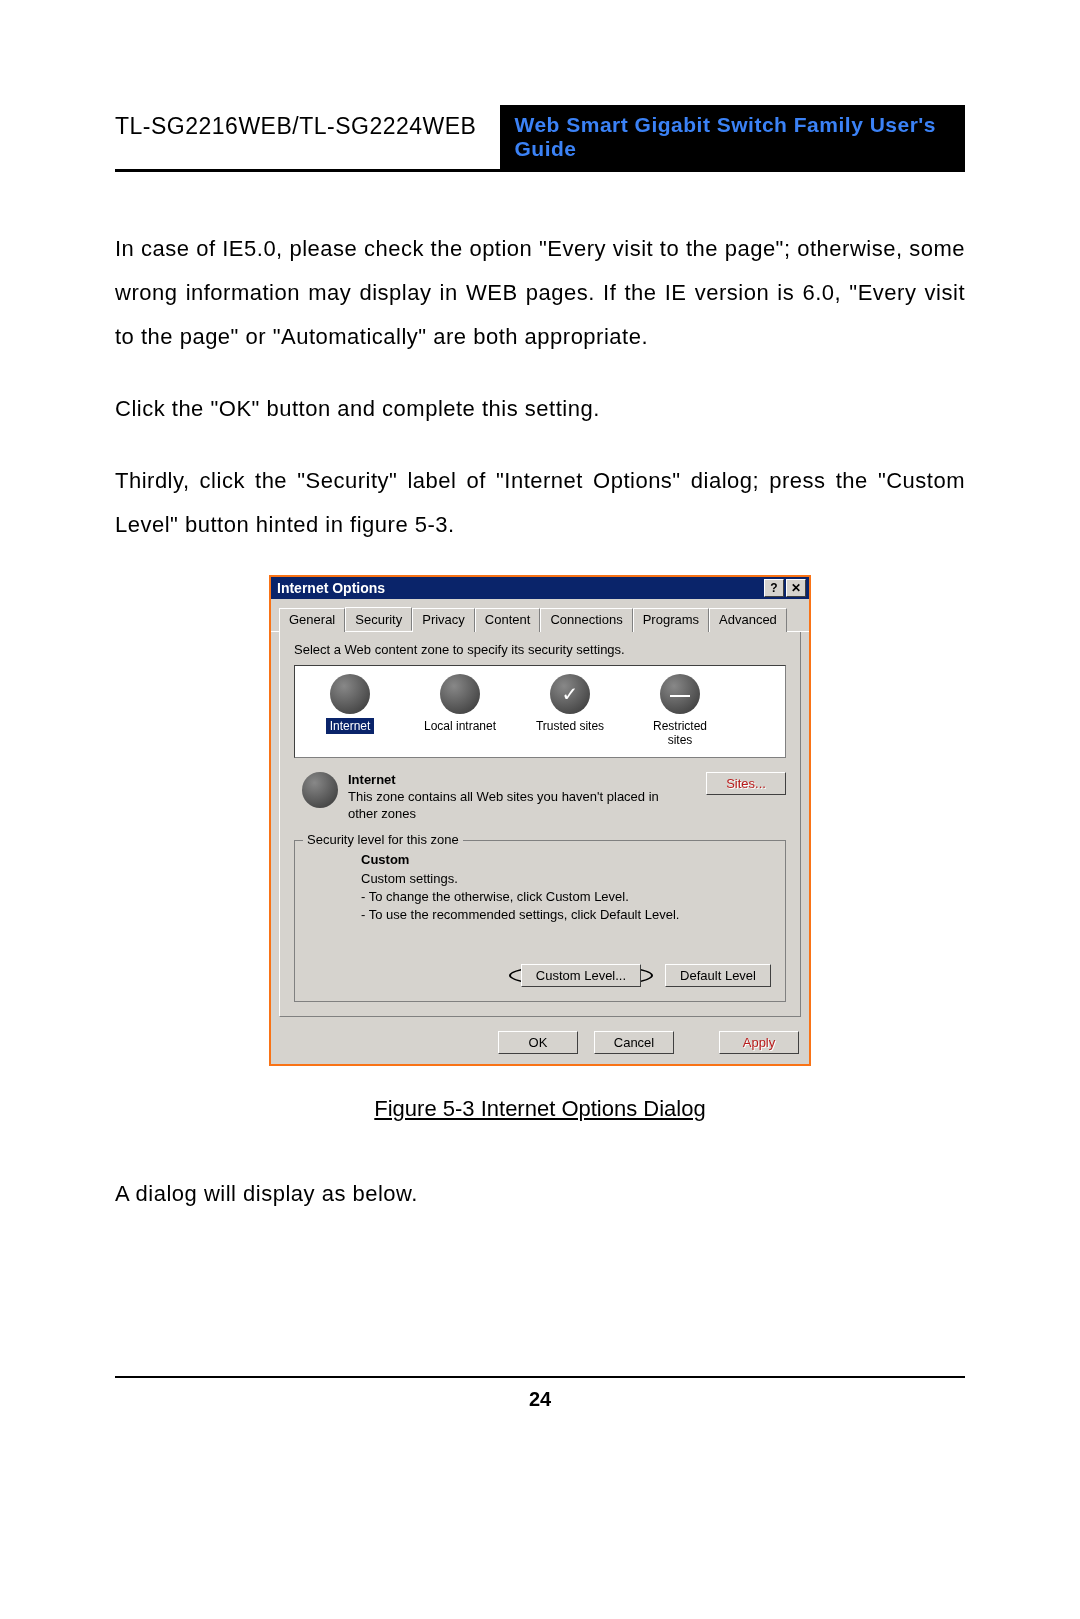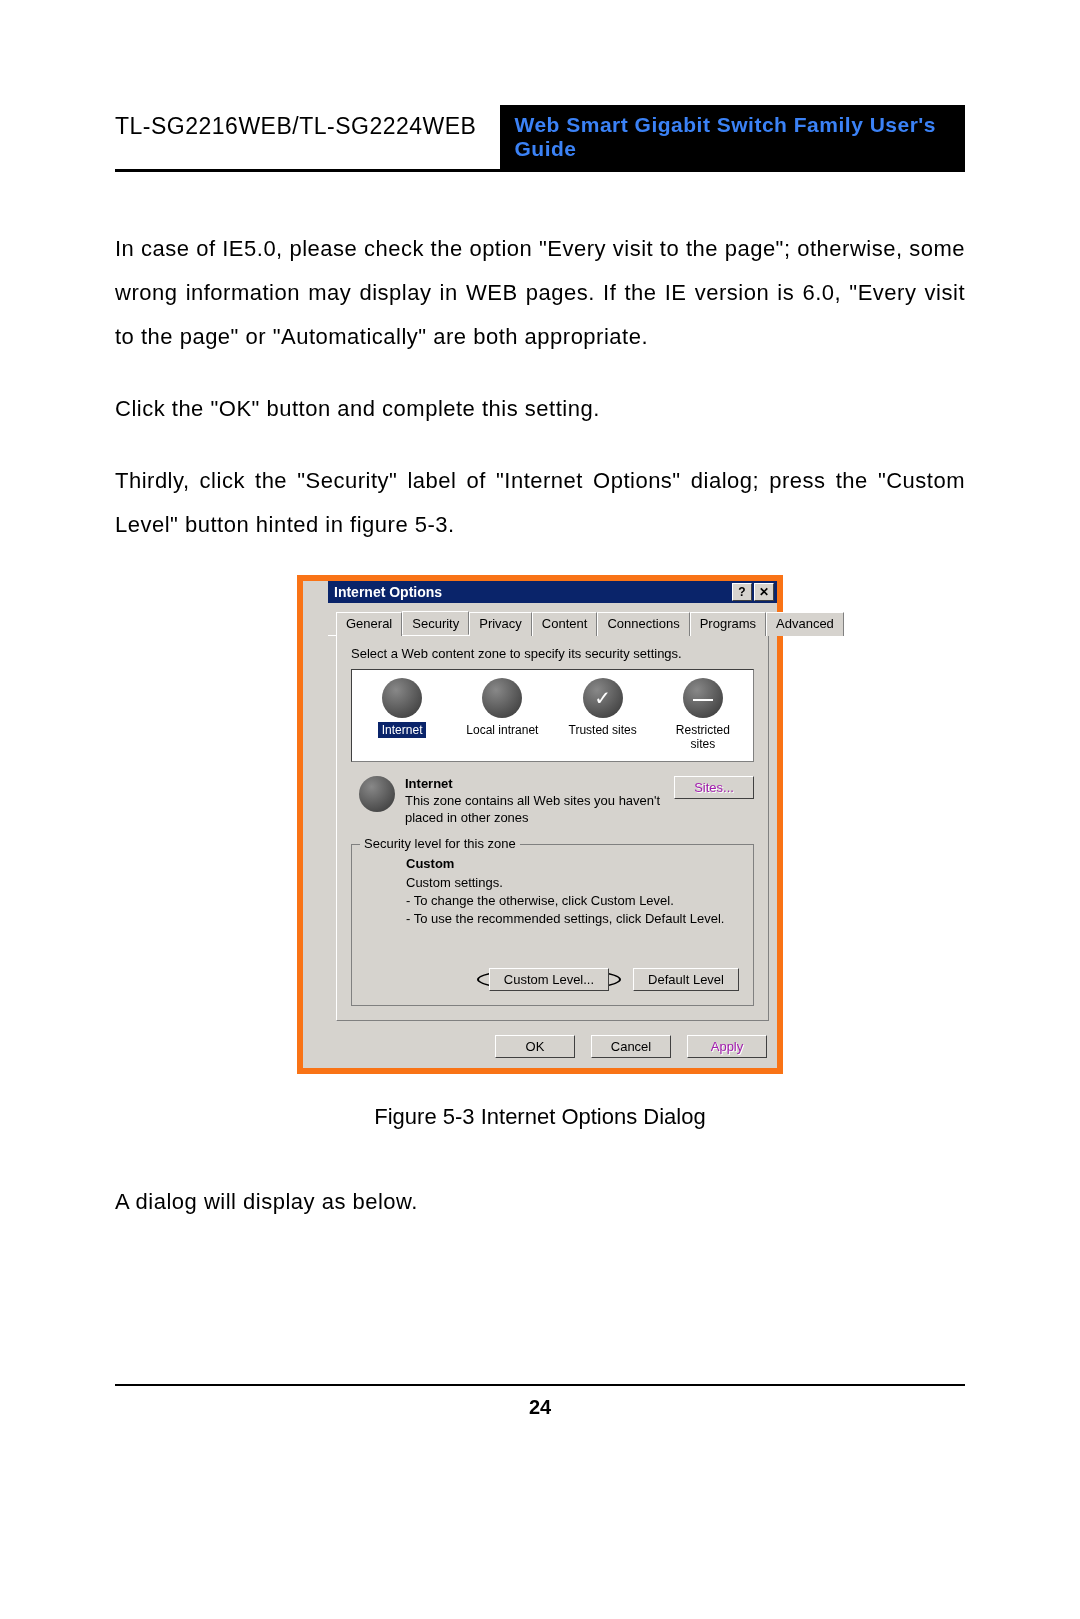--- a/index.html
+++ b/index.html
@@ -44,26 +44,25 @@
     text-align: justify;
     margin-bottom: 28px;
     letter-spacing: 0.5px;
   }
   .dialog-wrap {
     display: flex;
     justify-content: center;
     margin: 20px 0 30px 0;
   }
   .dialog {
-    width: 486px;
-    background: #d6d3ce;
-    border: 6px solid #f97316;
+    width: 542px;
+    background: #d6d3ce;
+    border: 2px solid #f97316;
     font-family: Tahoma, Arial, sans-serif;
     font-size: 13px;
-    padding-left: 25px;
   }
   .titlebar {
     background: #0a246a;
     color: #fff;
     display: flex;
     align-items: center;
     padding: 2px 3px 2px 6px;
     font-weight: bold;
     font-size: 14px;
   }
@@ -185,38 +184,38 @@
     border-top: 1px solid #fff;
     border-left: 1px solid #fff;
     border-right: 1px solid #404040;
     border-bottom: 1px solid #404040;
     padding: 3px 14px;
     font-size: 13px;
     font-family: Tahoma, Arial, sans-serif;
     min-width: 80px;
     text-align: center;
   }
-  .btn.disabled { color: #a21caf; text-shadow: 1px 1px 0 #fff; }
+  .btn.disabled { color: #b91c1c; text-shadow: 1px 1px 0 #fff; margin-left: 29px; }
   .fieldset {
     border: 1px solid #808080;
     border-top-color: #808080;
     margin-top: 18px;
     padding: 10px 14px 14px 14px;
     position: relative;
   }
   .fieldset-legend {
     position: absolute;
     top: -9px;
     left: 8px;
     background: #d6d3ce;
     padding: 0 4px;
     font-size: 13px;
   }
   .custom-block {
-    margin-left: 40px;
+    margin-left: 52px;
     font-size: 13px;
     line-height: 1.4;
   }
   .custom-block b { font-weight: bold; }
   .level-btn-row {
     display: flex;
     justify-content: flex-end;
     gap: 12px;
     margin-top: 40px;
   }
@@ -229,20 +228,21 @@
   .dlg-btn-row {
     display: flex;
     justify-content: flex-end;
     gap: 16px;
     padding: 6px 10px 10px 10px;
   }
   .figure-caption {
     text-align: center;
     font-size: 22px;
     margin: 18px 0 50px 0;
+    text-decoration: underline;
   }
   .footer-line {
     border-top: 2px solid #000;
     margin: 160px 0 10px 0;
   }
   .page-num {
     text-align: center;
     font-size: 20px;
     font-weight: bold;
   }

